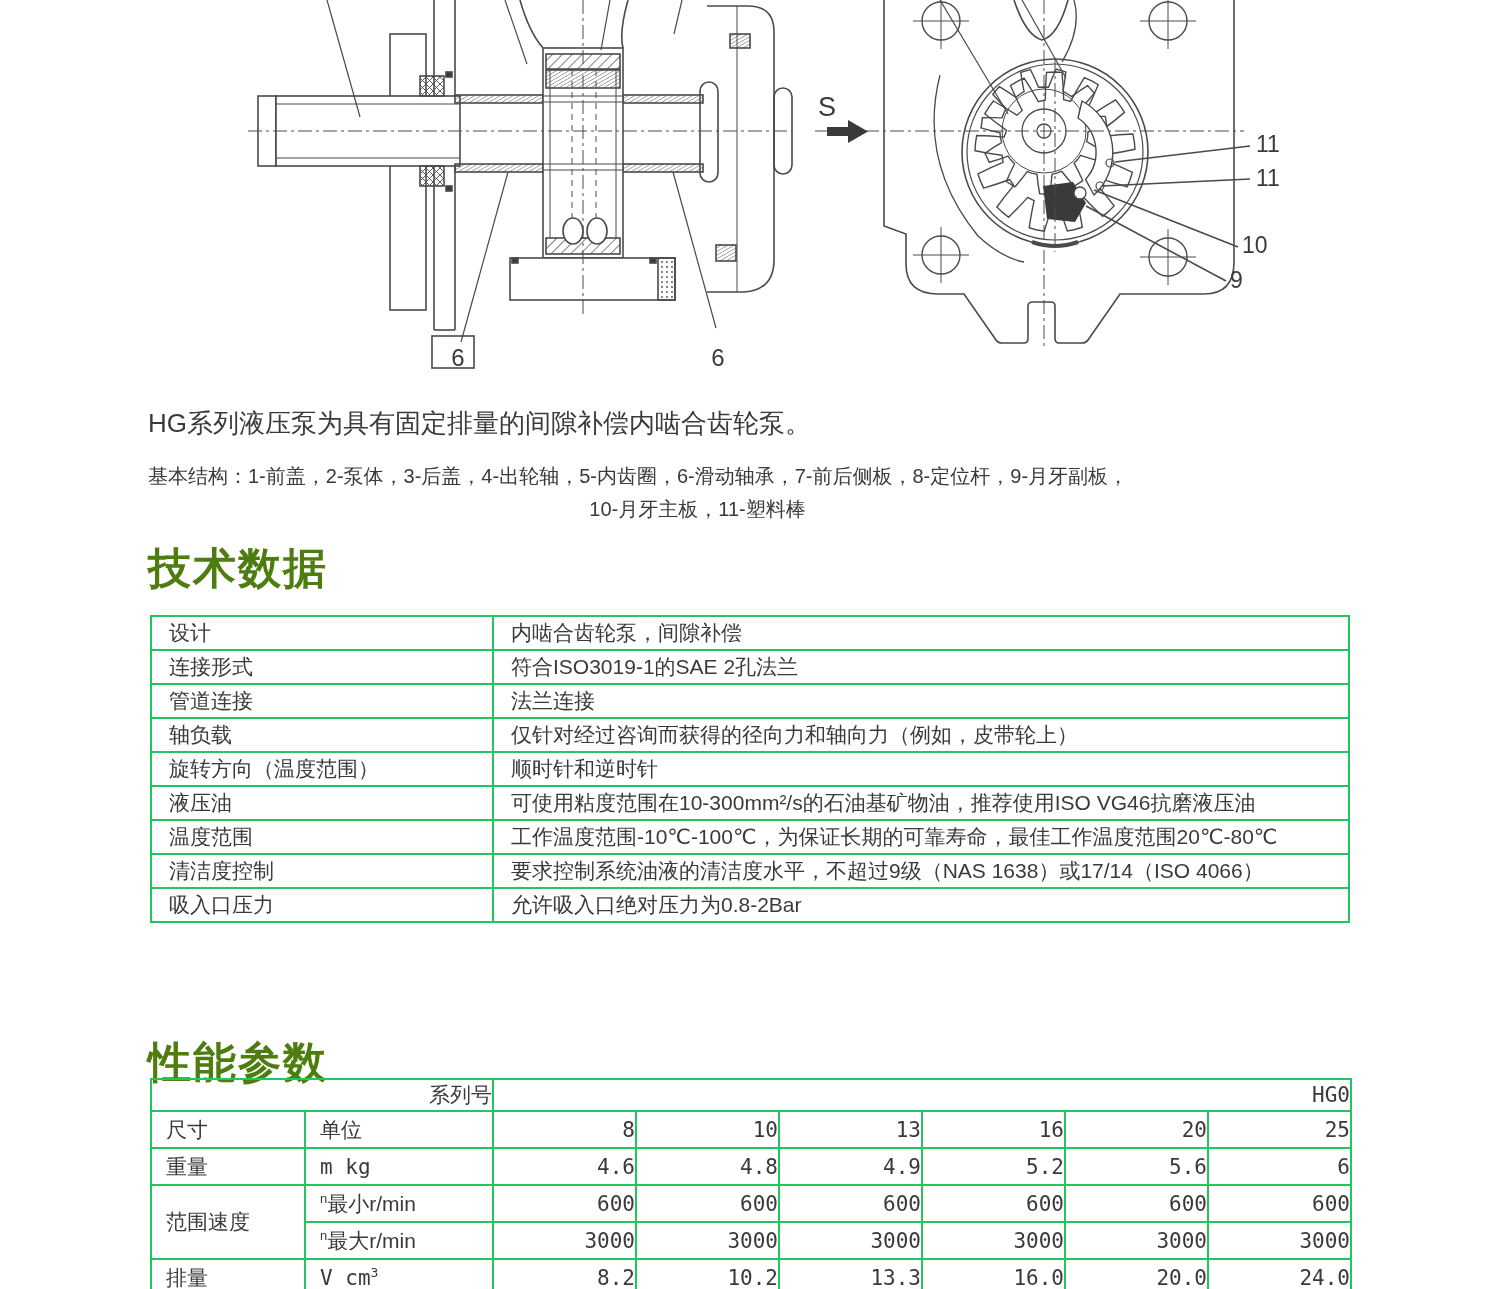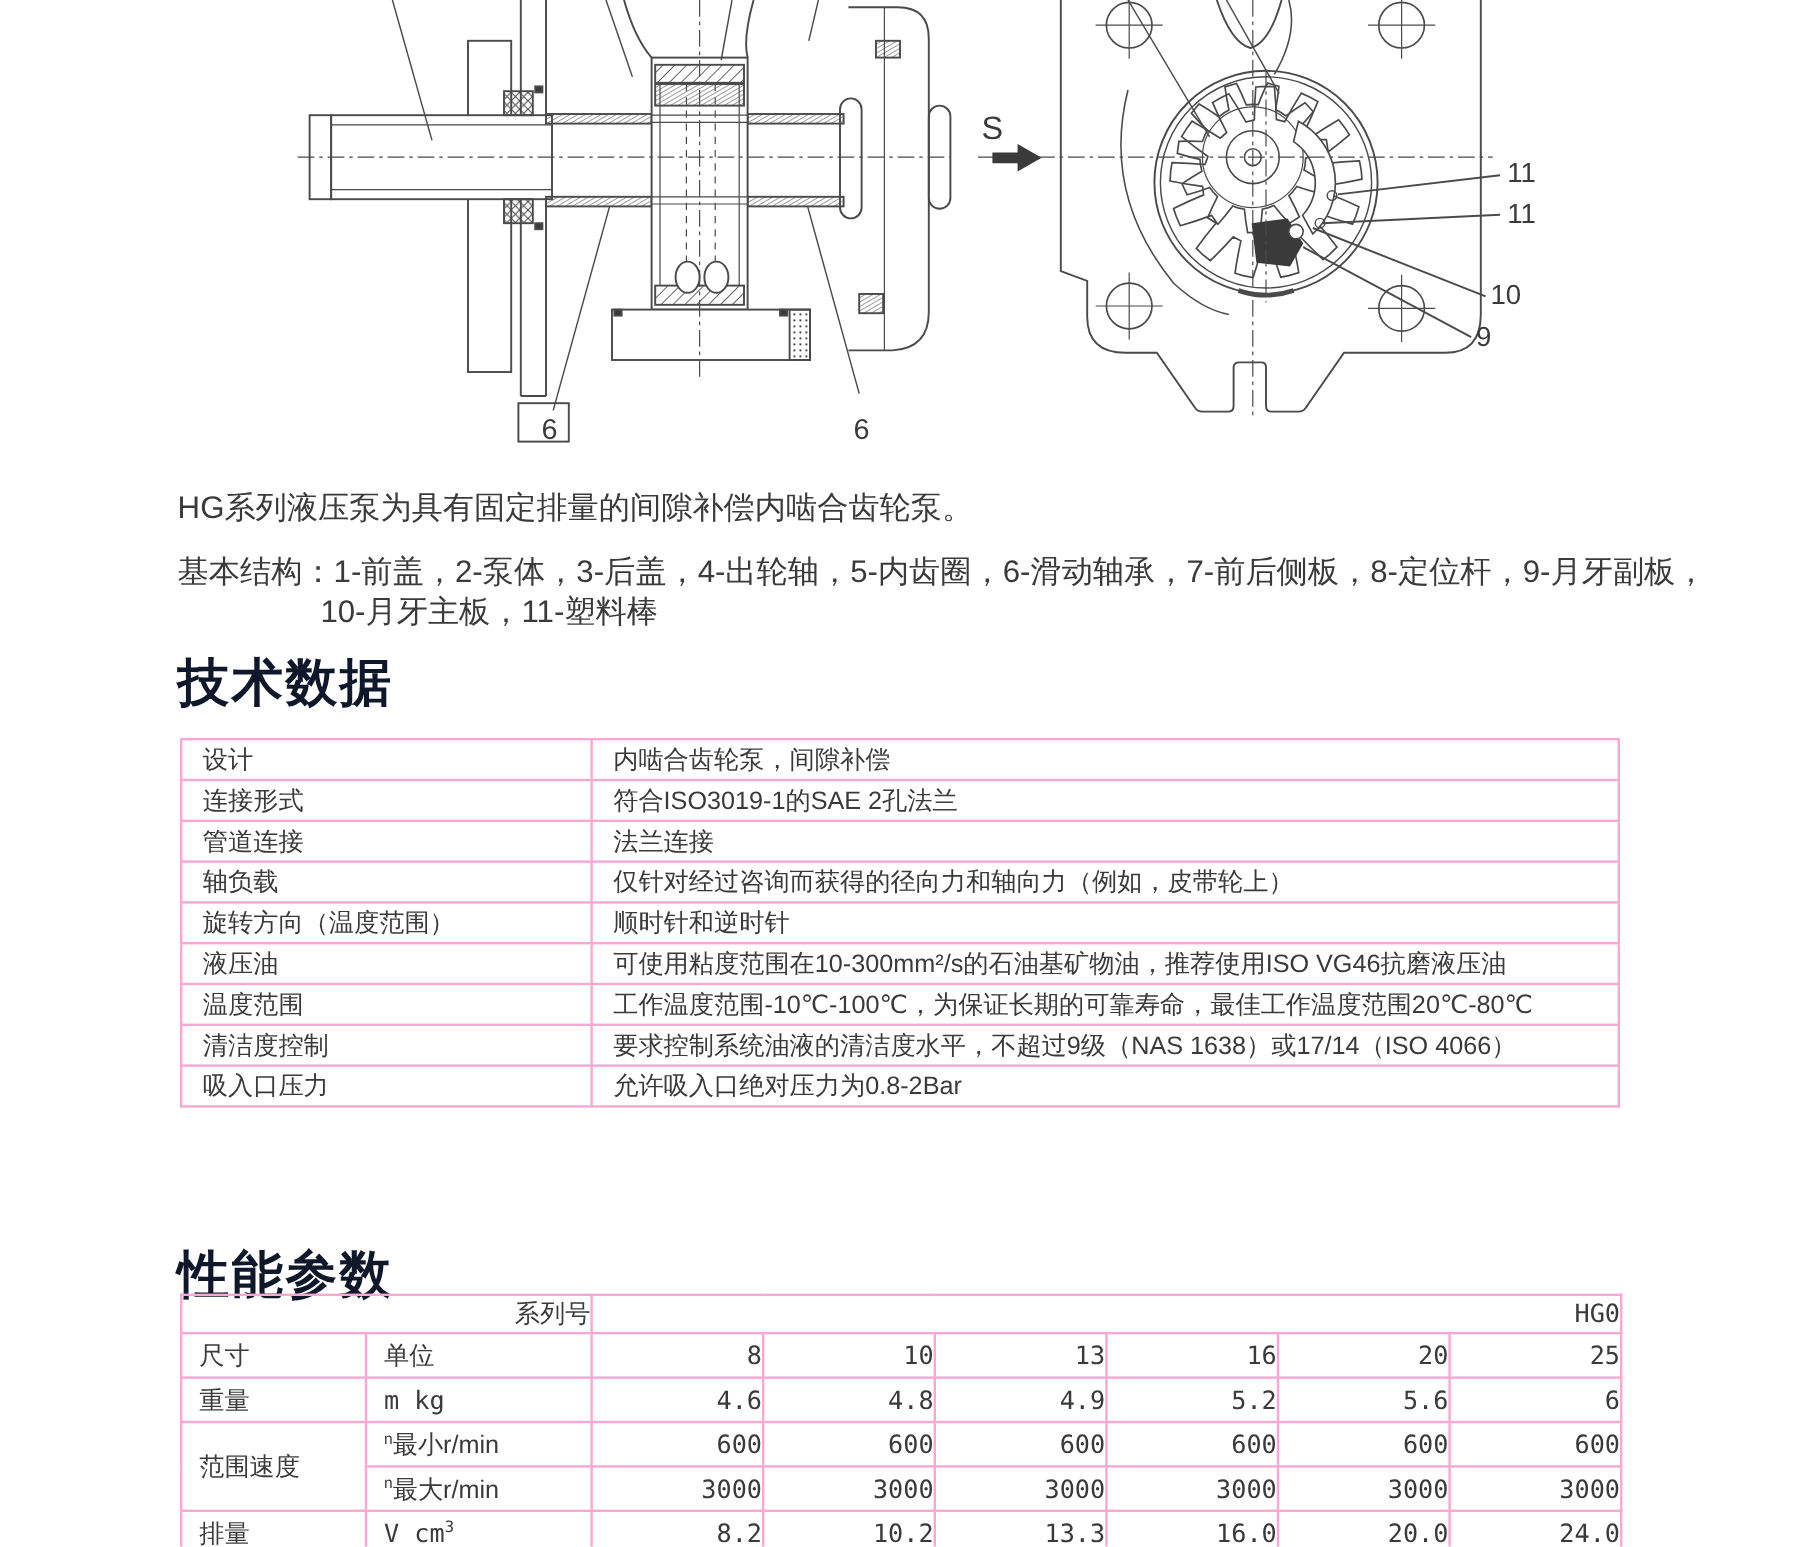--- a/index.html
+++ b/index.html
@@ -1,27 +1,27 @@
 <!DOCTYPE html>
 <html><head>
 <meta charset="utf-8">
 <style>
   html,body{margin:0;padding:0;background:#fff;}
   .page{position:relative;width:1500px;height:1289px;background:#fff;overflow:hidden;
         font-family:"Liberation Sans","DejaVu Sans",sans-serif;color:#3a3a3a;}
   svg text{font-family:"Liberation Sans","DejaVu Sans",sans-serif;fill:#3a3a3a;}
   .desc{position:absolute;left:148px;top:406px;font-size:26px;margin:0;}
-  .basic{position:absolute;left:148px;top:460px;font-size:26px;line-height:33px;}
+  .basic{position:absolute;left:148px;top:460px;font-size:20px;line-height:33px;text-align:center;}
   .basic .line2{padding-left:119px;}
   .sec-h{position:absolute;left:148px;margin:0;font-size:43px;font-weight:bold;
-         letter-spacing:2px;color:#0f172a;}
+         letter-spacing:2px;color:#4d7c0f;}
   #tech-h{top:540px;}
   #perf-h{top:1034px;}
   table{border-collapse:collapse;position:absolute;table-layout:fixed;font-size:21px;color:#3a3a3a;}
-  td{border:2px solid #f9a8d4;overflow:hidden;white-space:nowrap;}
+  td{border:2px solid #22c55e;overflow:hidden;white-space:nowrap;}
   #tech-table{left:150px;top:615px;width:1198px;}
   #tech-table td{height:32px;padding:0 0 0 17px;}
   #perf-table{left:150px;top:1078px;width:1200px;}
   #perf-table td{padding:0 0 0 14px;}
   #perf-table tr{height:37px;}
   #perf-table tr.r1{height:32px;}
   .c{text-align:right;padding:0 !important;}
   .mono{font-family:"DejaVu Sans Mono","Liberation Mono",monospace;}
   sup{font-size:13px;}
 </style>

